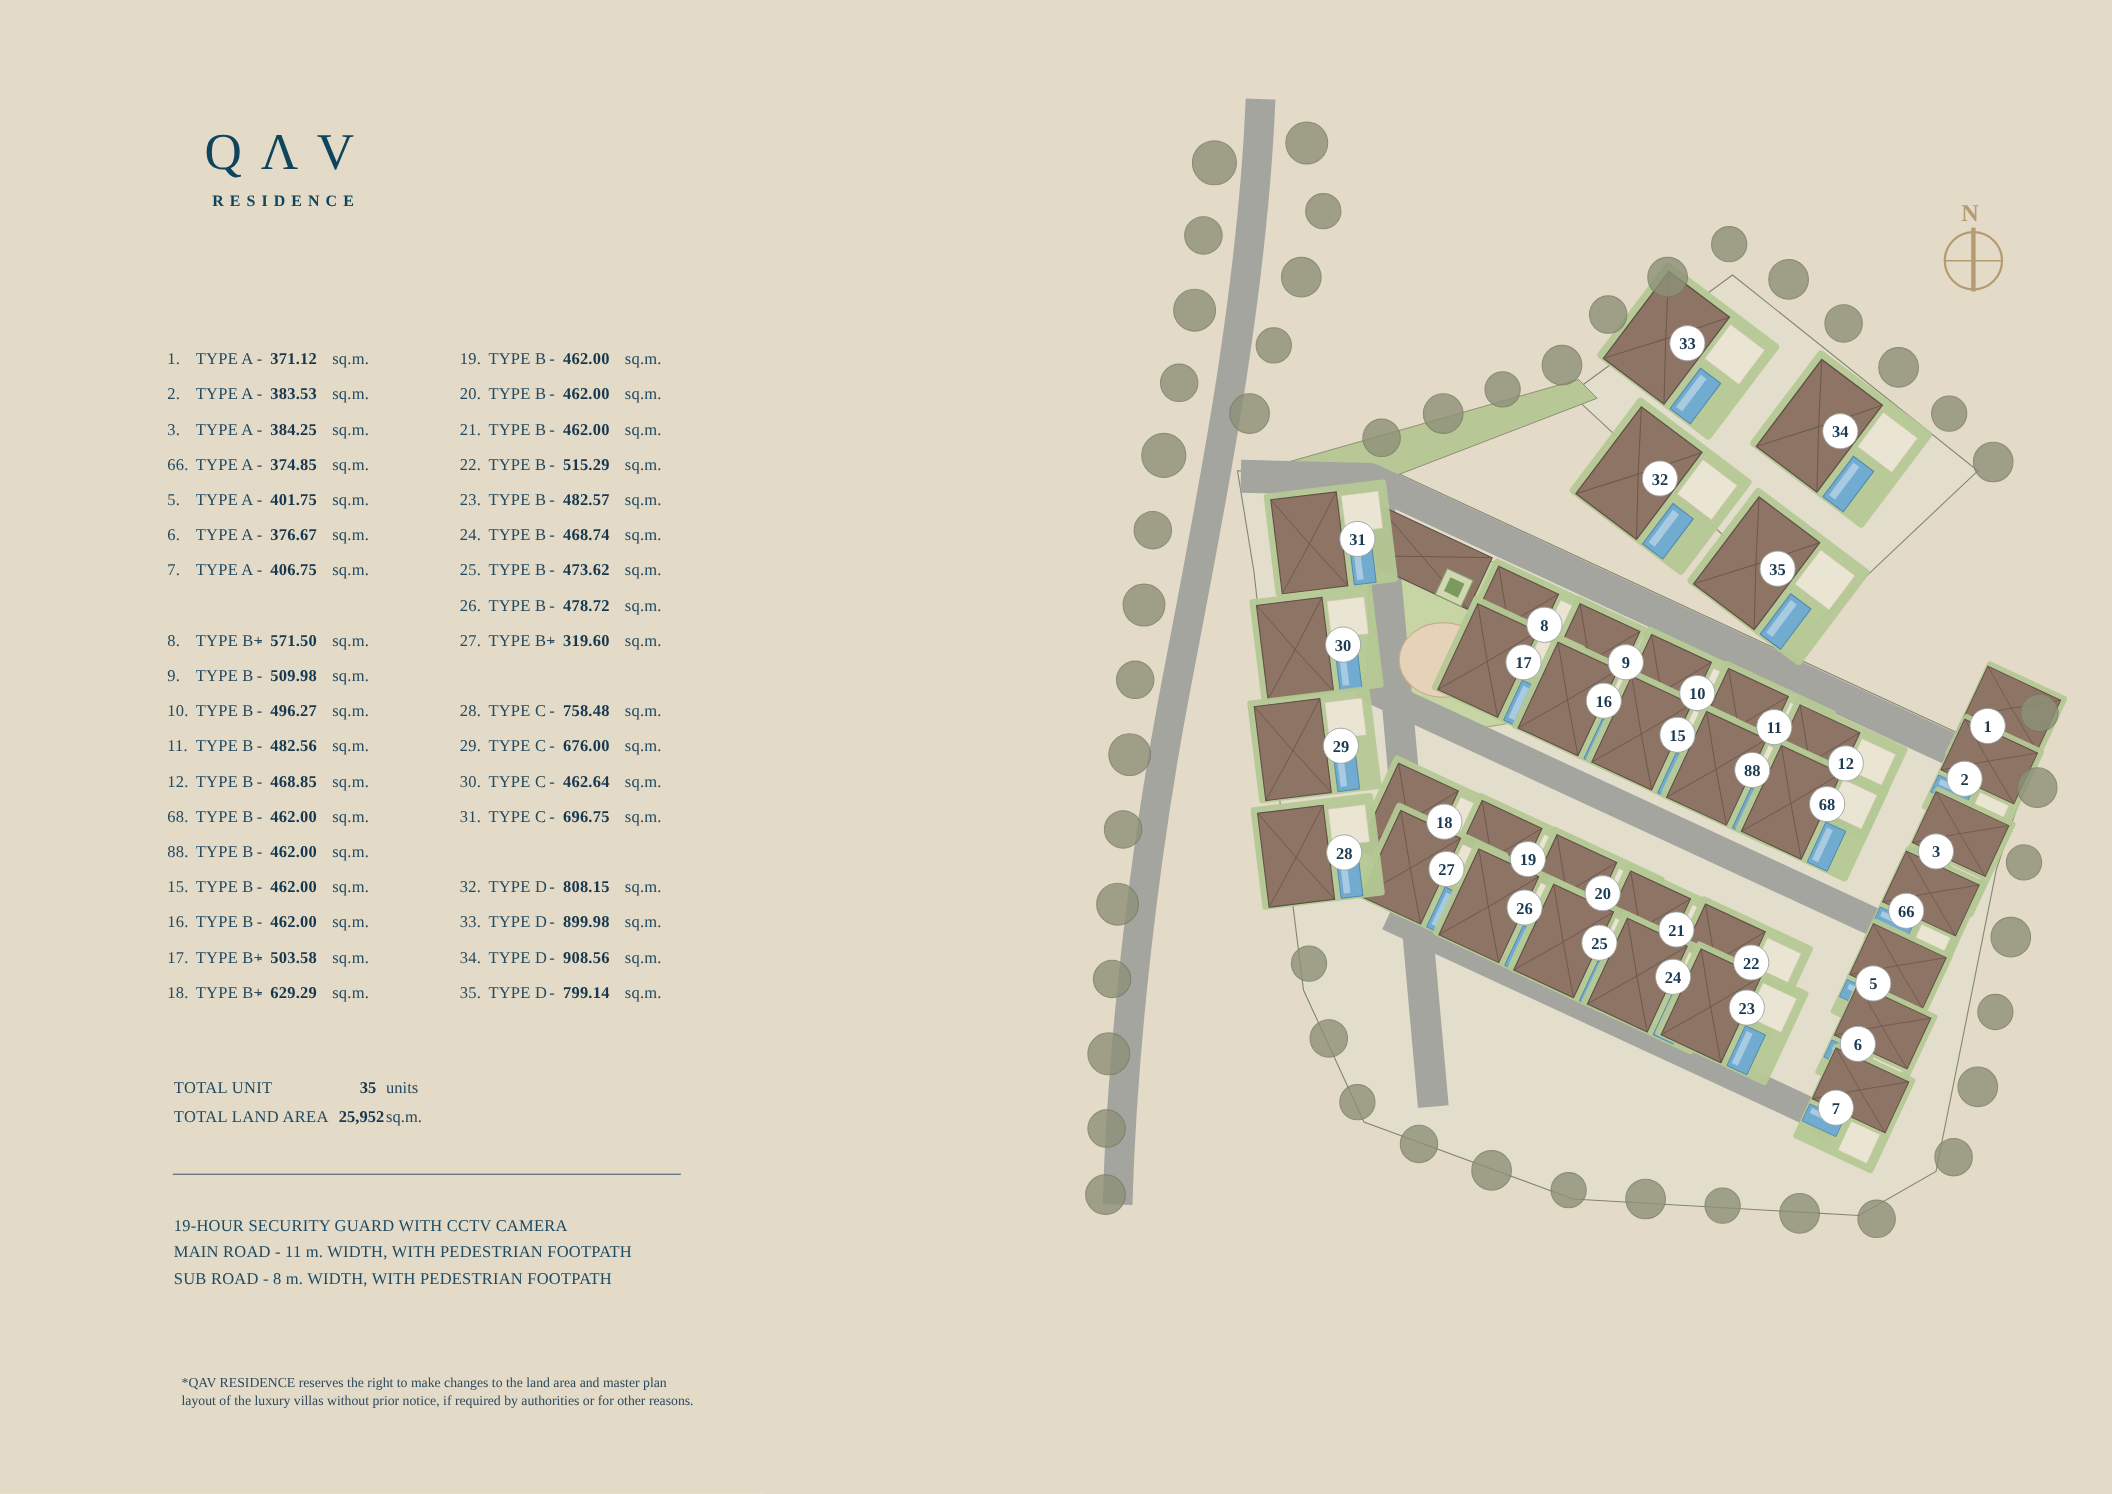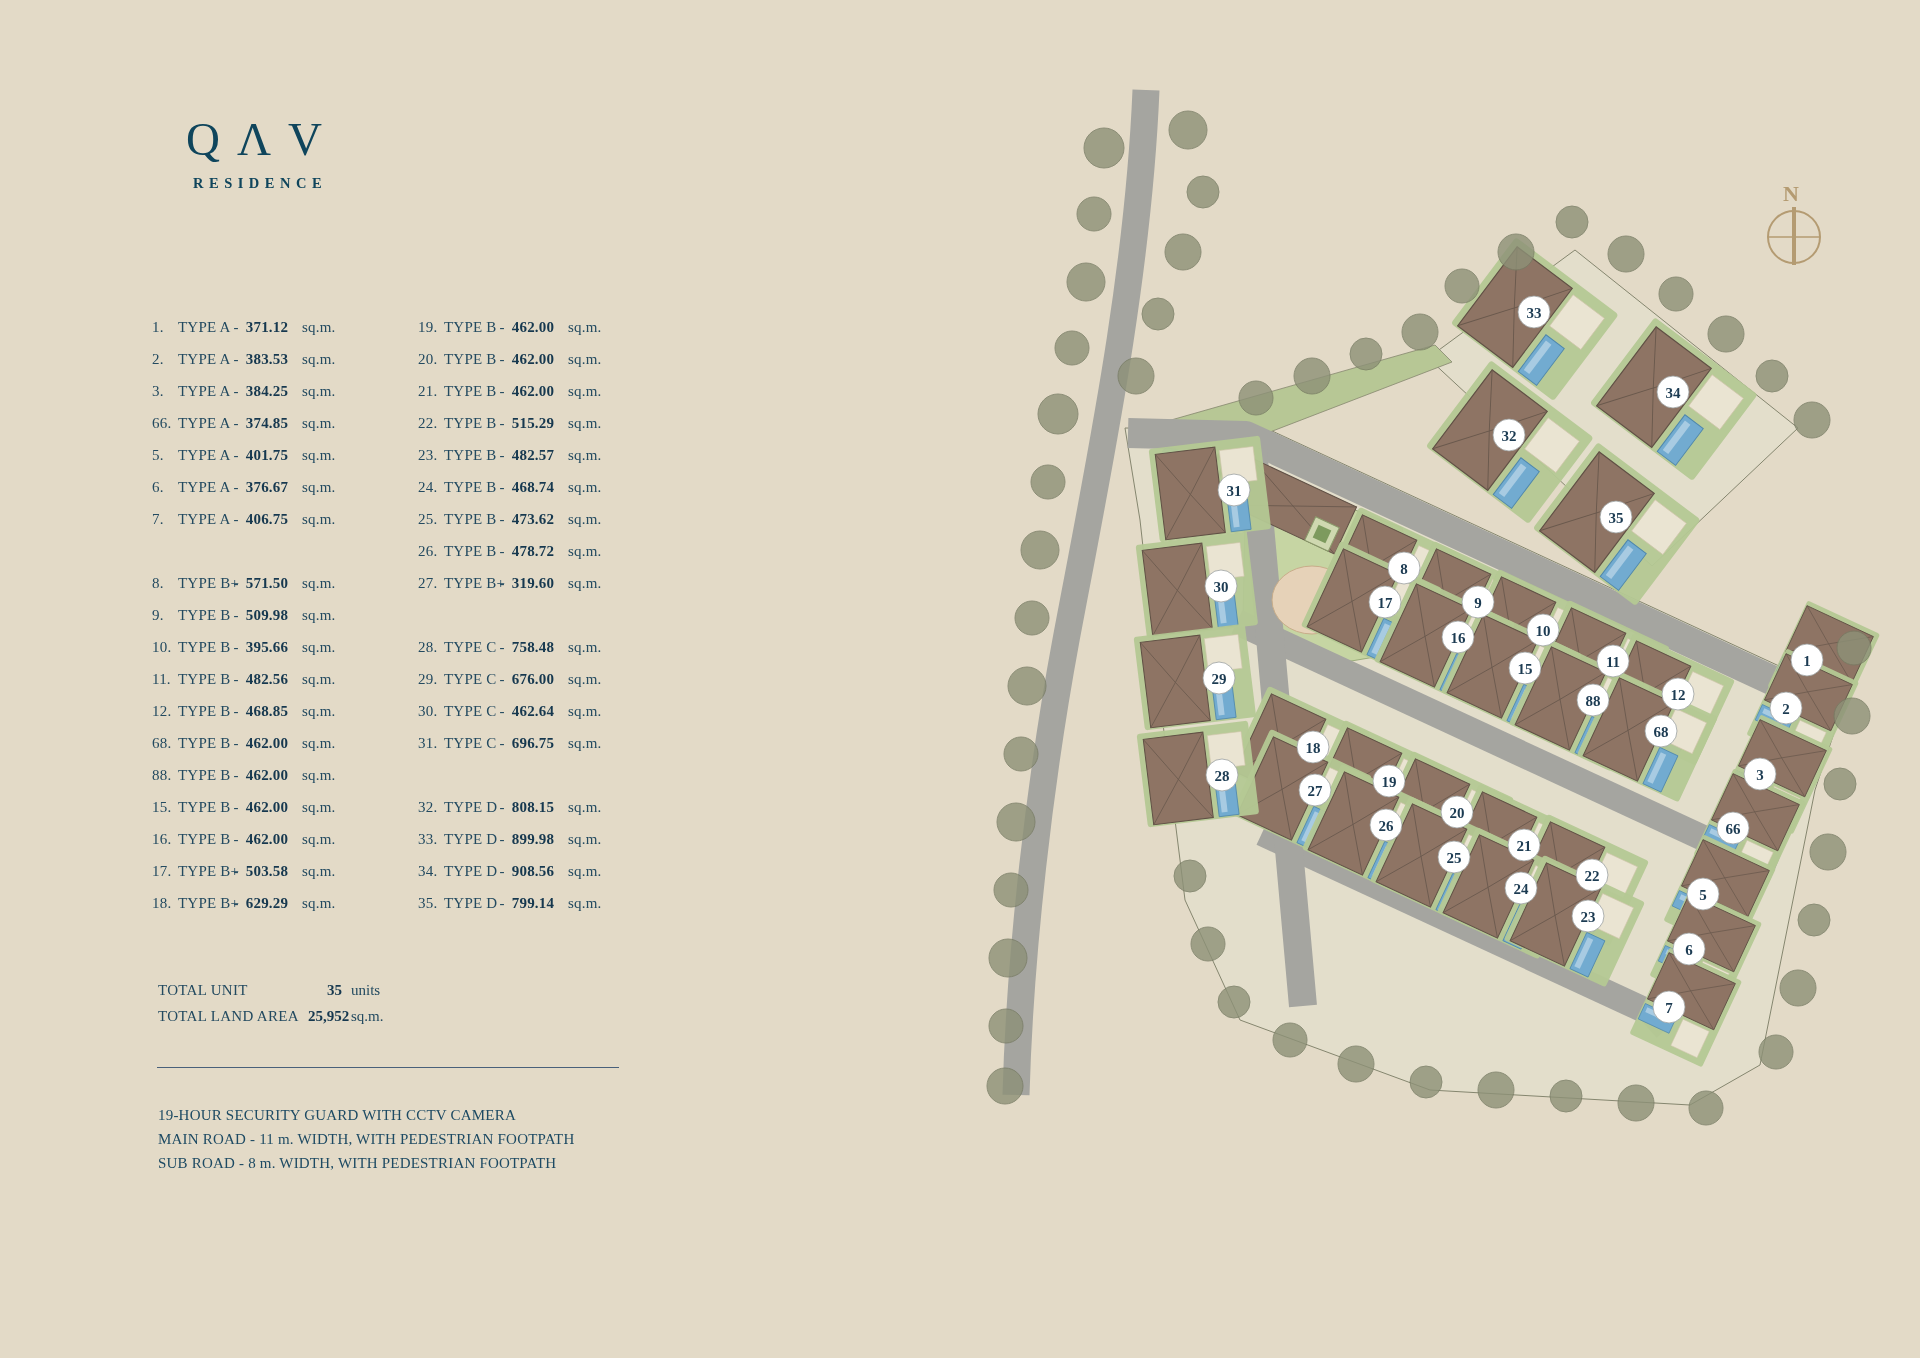--- a/index.html
+++ b/index.html
@@ -130,21 +130,21 @@
             <span class="lg-no">9.</span>
             <span class="lg-type">TYPE B</span>
             <span class="lg-dash">-</span>
             <span class="lg-area">509.98</span>
             <span class="lg-unit">sq.m.</span>
           </div>
           <div class="legend-row">
             <span class="lg-no">10.</span>
             <span class="lg-type">TYPE B</span>
             <span class="lg-dash">-</span>
-            <span class="lg-area">395.66</span>
+            <span class="lg-area">496.27</span>
             <span class="lg-unit">sq.m.</span>
           </div>
           <div class="legend-row">
             <span class="lg-no">11.</span>
             <span class="lg-type">TYPE B</span>
             <span class="lg-dash">-</span>
             <span class="lg-area">482.56</span>
             <span class="lg-unit">sq.m.</span>
           </div>
           <div class="legend-row">
@@ -341,20 +341,24 @@
   </div>
 
   <div class="divider"></div>
 
   <div class="features">
     <div>19-HOUR SECURITY GUARD WITH CCTV CAMERA</div>
     <div>MAIN ROAD - 11 m. WIDTH, WITH PEDESTRIAN FOOTPATH</div>
     <div>SUB ROAD - 8 m. WIDTH, WITH PEDESTRIAN FOOTPATH</div>
   </div>
 
+  <div class="disclaimer">
+    <div>*QAV RESIDENCE reserves the right to make changes to the land area and master plan</div>
+    <div>layout of the luxury villas without prior notice, if required by authorities or for other reasons.</div>
+  </div>
 
 
   <svg class="plan-svg" width="1920" height="1358" viewBox="0 0 1920 1358">
     <defs>
       <g id="villa">
         <rect class="lawn" x="-56" y="-48" width="112" height="94" rx="3"></rect>
         <rect class="roof" x="-50" y="-42" width="60" height="86"></rect>
         <path class="ridge" d="M-50,-42 L-20,2 L-50,44 M10,-42 L-20,2 L10,44"></path>
         <rect class="patio" x="14" y="-38" width="34" height="34"></rect>
         <rect class="pool" x="16" y="4" width="20" height="40"></rect>

